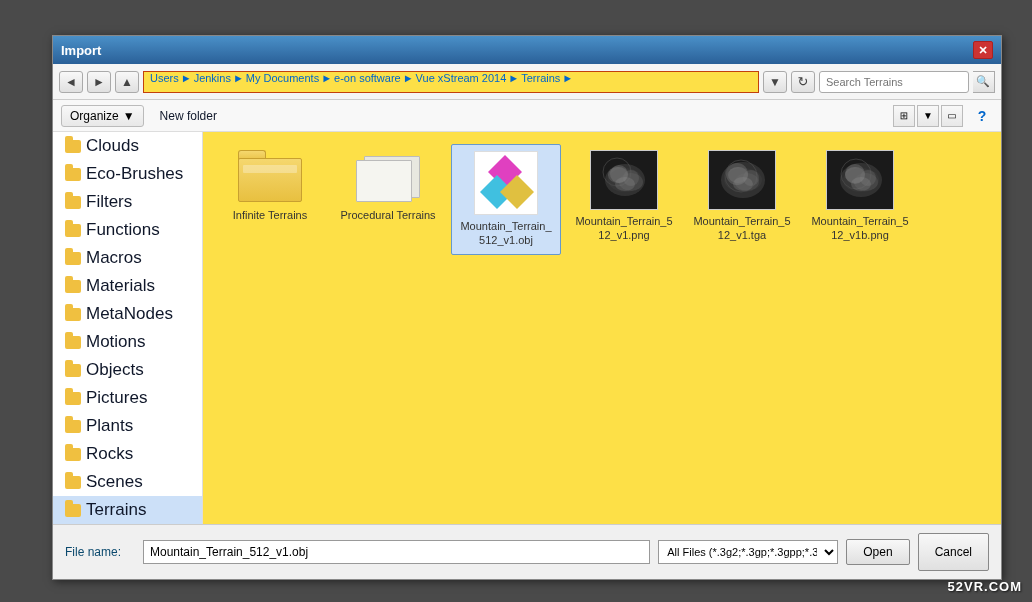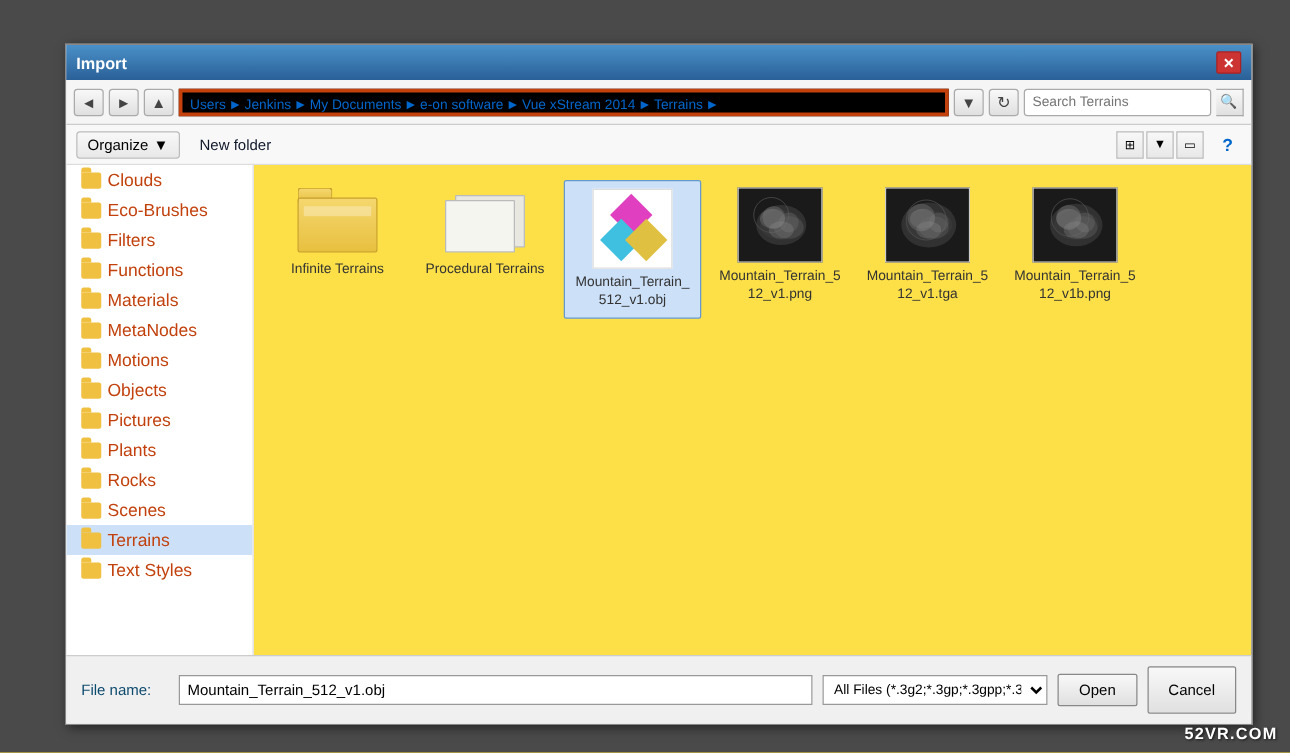--- a/index.html
+++ b/index.html
@@ -77,25 +77,25 @@
       cursor: pointer;
       display: flex;
       align-items: center;
       justify-content: center;
       font-size: 12px;
       color: #444;
     }
     .address-path {
       flex: 1;
       height: 22px;
-      border: 3px solid #c2410c;
-      background: #000000;
+      border: 1px solid #c2410c;
+      background: #fde047;
       padding: 0 6px;
       display: flex;
-      align-items: flex-end;
+      align-items: flex-start;
       font-size: 11px;
       color: #333;
       overflow: hidden;
     }
     .address-path span {
       color: #0066cc;
       cursor: pointer;
     }
     .address-sep { color: #666; margin: 0 2px; }
     .refresh-btn {
@@ -206,22 +206,22 @@
       border-right: 1px solid #ddd;
       overflow-y: auto;
       flex-shrink: 0;
       position: relative;
     }
     .sidebar-item {
       display: flex;
       align-items: center;
       padding: 4px 8px 4px 12px;
       cursor: pointer;
-      font-size: 14px;
-      color: #c2410c;
+      font-size: 17px;
+      color: #0f172a;
       gap: 5px;
     }
     .sidebar-item.selected {
       background: #cce0f8;
     }
     .folder-icon {
       width: 16px;
       height: 13px;
       background: #f0c040;
       border-radius: 0 2px 2px 2px;
@@ -525,20 +525,24 @@
         <div class="sidebar-item">
           <div class="folder-icon"></div>
           <span>Filters</span>
         </div>
         <div class="sidebar-item">
           <div class="folder-icon"></div>
           <span>Functions</span>
         </div>
         <div class="sidebar-item">
           <div class="folder-icon"></div>
+          <span>Macros</span>
+        </div>
+        <div class="sidebar-item">
+          <div class="folder-icon"></div>
           <span>Materials</span>
         </div>
         <div class="sidebar-item">
           <div class="folder-icon"></div>
           <span>MetaNodes</span>
         </div>
         <div class="sidebar-item">
           <div class="folder-icon"></div>
           <span>Motions</span>
         </div>

